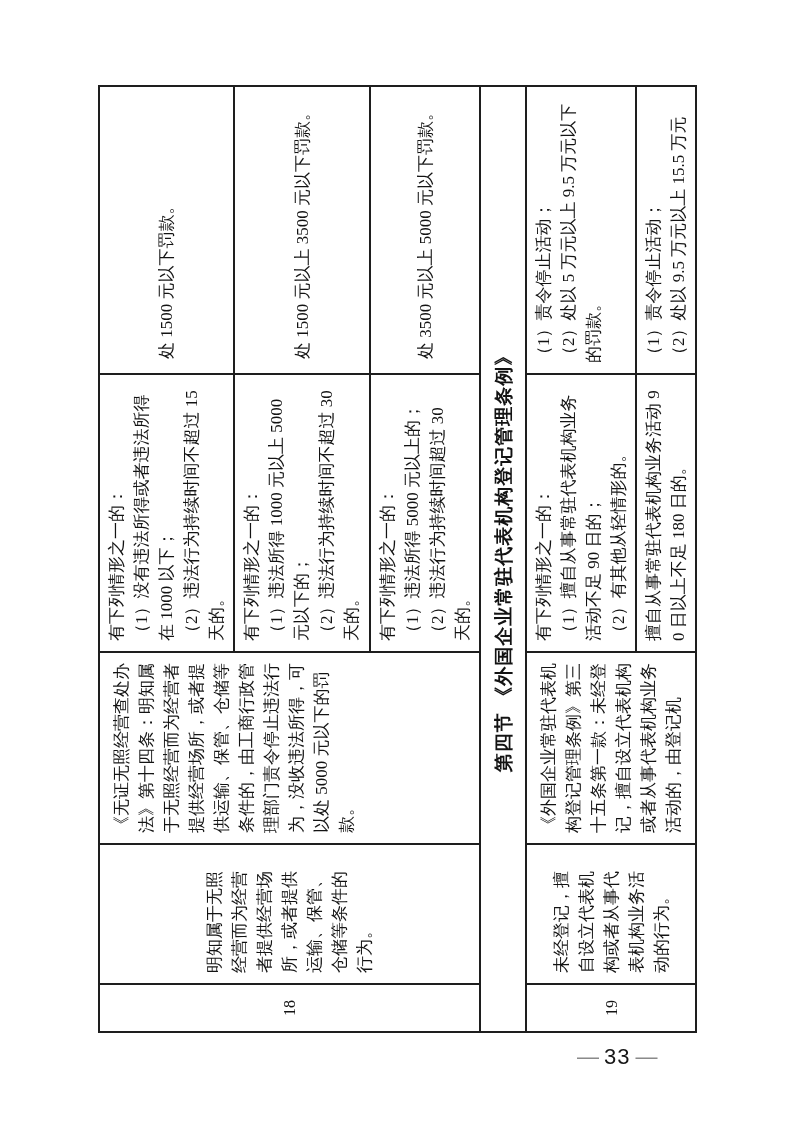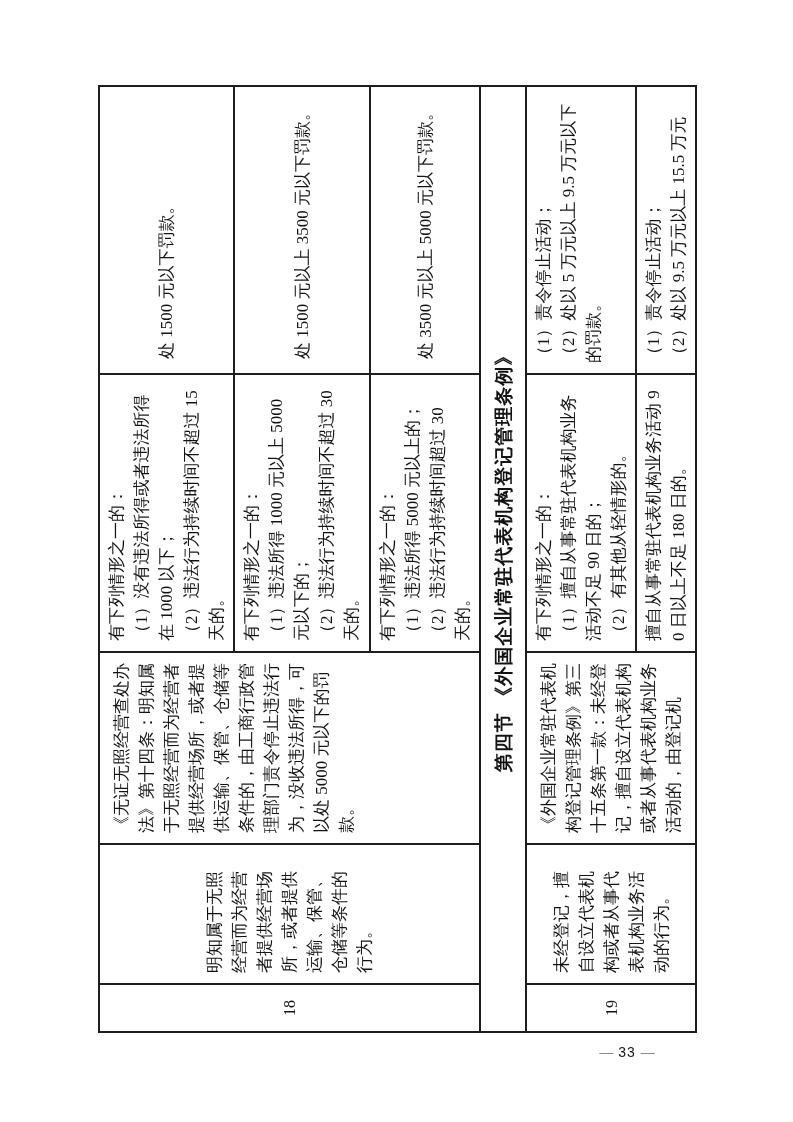--- a/index.html
+++ b/index.html
@@ -61,22 +61,22 @@
     font-weight: bold;
     font-size: 19px;
     letter-spacing: 1px;
     font-family: "Liberation Sans", sans-serif;
     white-space: nowrap;
   }
   .pagenum {
     position: absolute;
     left: 572px; top: 1044px;
     width: 110px;
-    text-align: center;
-    font-size: 14px;
+    text-align: left;
+    font-size: 22px;
     font-family: "Liberation Sans", sans-serif;
   }
   .pagenum .dash { color: #8a8a8a; padding: 0 5px; }
   .pagenum .val  { color: #161616; letter-spacing: 1px; }
 </style>
 </head>
 <body>
 
 <div class="page">
 

